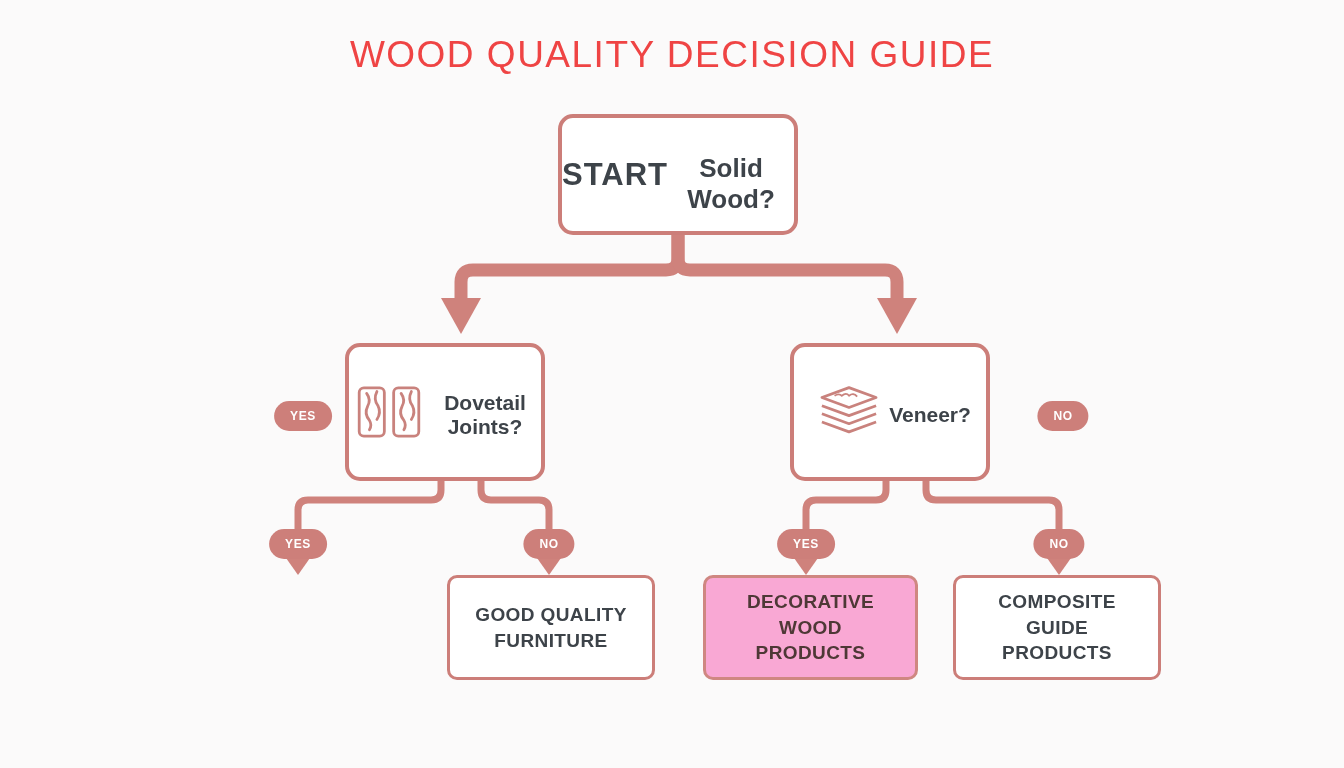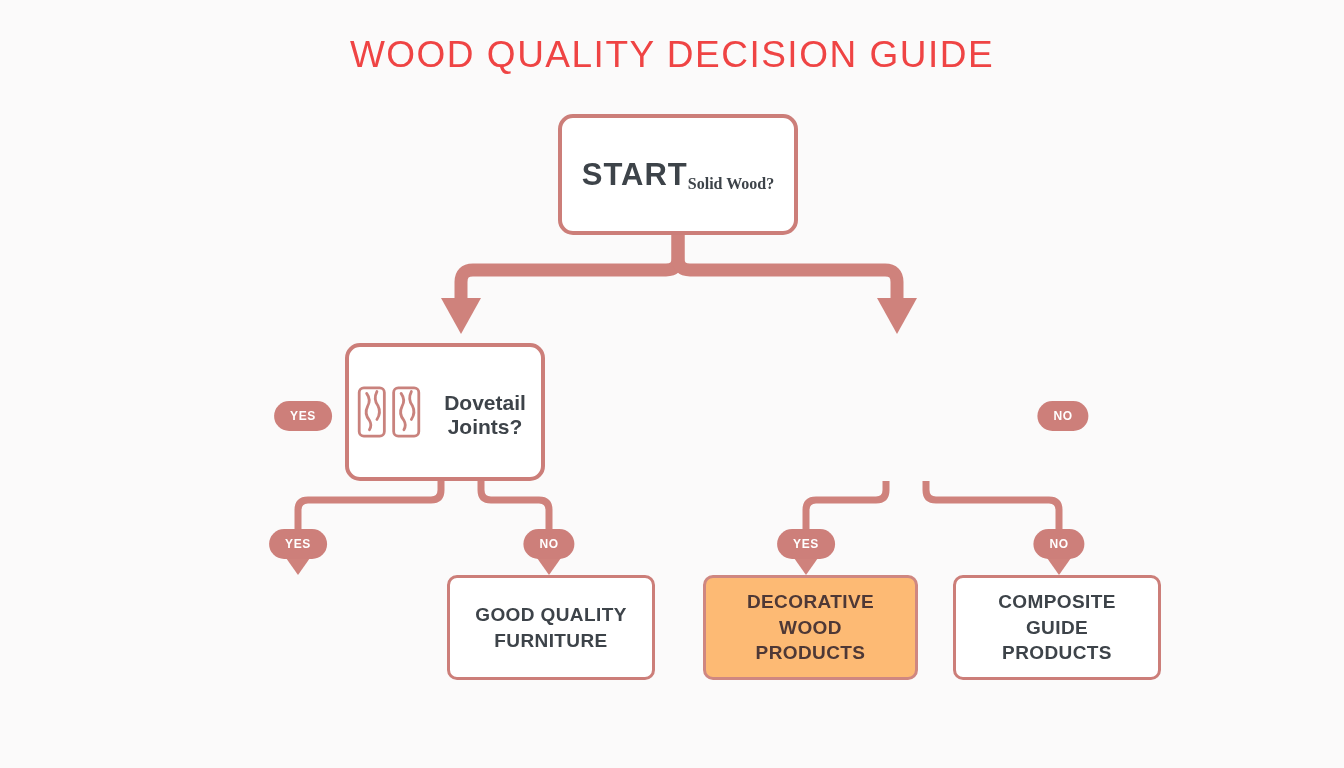--- a/index.html
+++ b/index.html
@@ -15,36 +15,36 @@
   }
   svg.connectors { position:absolute; left:0; top:0; }
   .node {
     position:absolute; box-sizing:border-box;
     background:#ffffff; border:4px solid #cc7e79; border-radius:15px;
     display:flex; flex-direction:row; align-items:center; justify-content:center;
     text-align:center; color:#3d4349;
   }
   .start-box   { left:558px; top:114px; width:240px; height:121px; }
   .start-label { font-size:31px; font-weight:bold; letter-spacing:1px; }
-  .start-q     { font-size:16px; font-weight:bold; margin-top:18px;font-family:Liberation Serif, serif; }
+  .start-q     { font-size:26px; font-weight:bold; margin-top:18px; }
   .q-box       { top:343px; width:200px; height:138px; }
   .q-box.dovetail { left:345px; }
   .q-box.veneer   { left:790px; }
   .q-text { font-size:21px; font-weight:bold; margin-top:5px; }
   .icon-wrap { height:56px; display:flex; align-items:center; justify-content:center; }
   .result {
     position:absolute; box-sizing:border-box; top:575px; height:105px;
     background:#ffffff; border:3px solid #cc7e79; border-radius:10px;
     display:flex; align-items:center; justify-content:center; text-align:center;
     font-size:19px; font-weight:bold; color:#3d4349;
     letter-spacing:0.4px; line-height:1.35; padding:0 16px;
   }
   .result.premium   { left:193px; width:208px; }
   .result.good      { left:447px; width:208px; }
-  .result.decorative{ left:703px; width:215px; background:#fdba74; border-color:#cf8781; color:#4e3836; }
+  .result.decorative{ left:703px; width:215px; background:#f9a8d4; border-color:#cf8781; color:#4e3836; }
   .result.composite { left:953px; width:208px; }
   .pill {
     position:absolute; transform:translate(-50%,-50%);
     background:#cd7f7a; color:#ffffff; font-weight:bold; font-size:12px;
     letter-spacing:0.6px; padding:8px 16px; border-radius:18px; white-space:nowrap;
   }
   .pill.solid-yes   { left:303px;  top:416px; }
   .pill.solid-no    { left:1063px; top:416px; }
   .pill.dovetail-yes{ left:298px;  top:544px; }
   .pill.dovetail-no { left:549px;  top:544px; }
@@ -95,20 +95,34 @@
           <path d="M18 9 q5 7 1 14 q-4 8 2 15 q3 5 0 10"></path>
           <path d="M29 7 q-4 8 1 15 q4 8 -1 15"></path>
           <path d="M55 9 q5 7 1 14 q-4 8 2 15 q3 5 0 10"></path>
           <path d="M66 7 q-4 8 1 15 q4 8 -1 15"></path>
         </g>
       </svg>
     </div>
     <div class="q-text">Dovetail Joints?</div>
   </div>
 
+  <div class="node q-box veneer">
+    <div class="icon-wrap">
+      <svg viewBox="0 0 84 62" width="80" height="56">
+        <g fill="none" stroke="#c9827d" stroke-width="3" stroke-linejoin="round">
+          <path d="M42 4 L72 15 L42 26 L12 15 Z"></path>
+          <path d="M12 24 L42 35 L72 24"></path>
+          <path d="M12 33 L42 44 L72 33"></path>
+          <path d="M12 42 L42 53 L72 42"></path>
+          <path d="M26 13 q5 -3 8 0 q5 -4 8 0 q5 -4 9 1" stroke-width="2"></path>
+        </g>
+      </svg>
+    </div>
+    <div class="q-text">Veneer?</div>
+  </div>
 
   <div class="result good">GOOD QUALITY FURNITURE</div>
   <div class="result decorative">DECORATIVE WOOD PRODUCTS</div>
   <div class="result composite">COMPOSITE GUIDE PRODUCTS</div>
 
   <div class="pill solid-yes">YES</div>
   <div class="pill solid-no">NO</div>
   <div class="pill dovetail-yes">YES</div>
   <div class="pill dovetail-no">NO</div>
   <div class="pill veneer-yes">YES</div>

